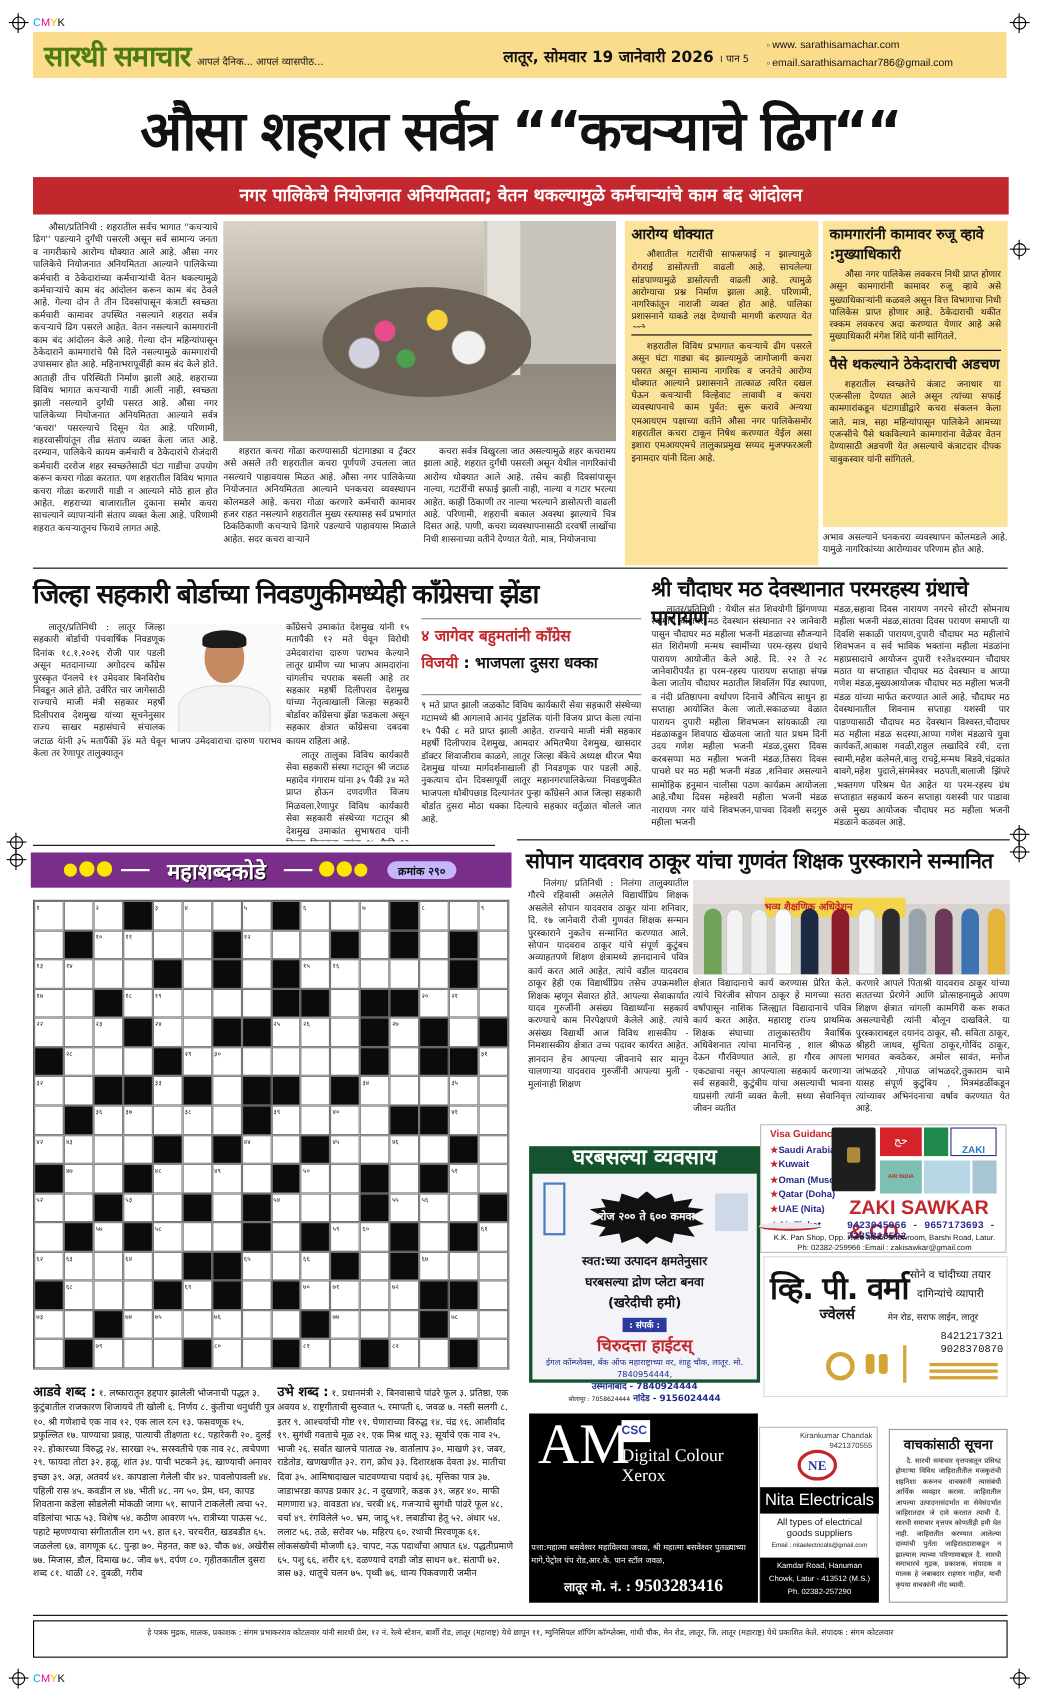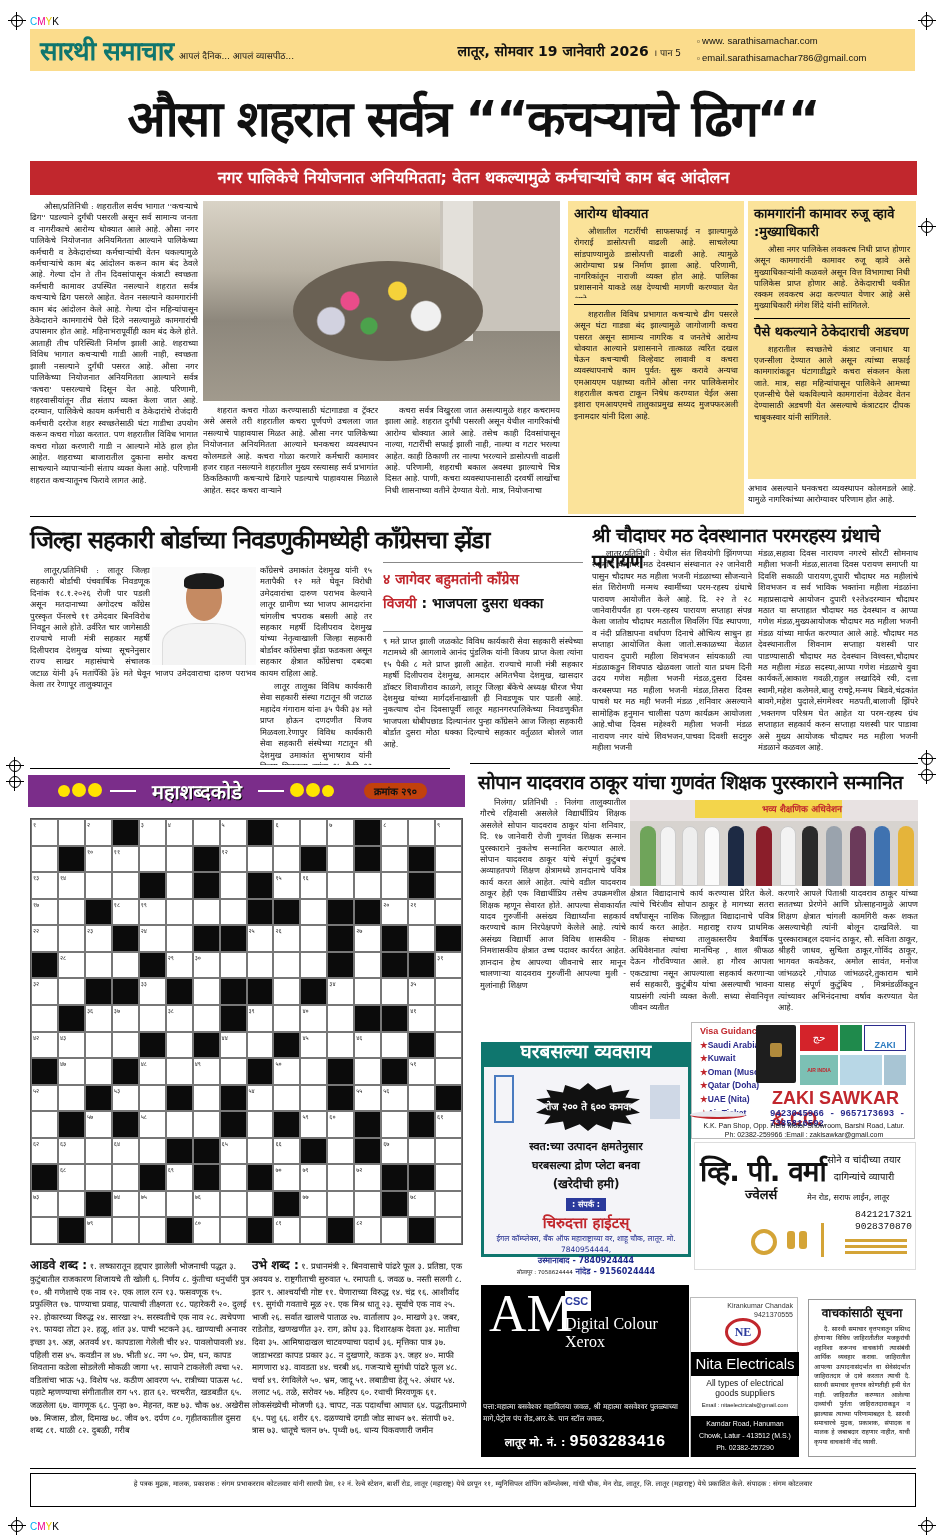--- a/index.html
+++ b/index.html
@@ -5,21 +5,21 @@
 *{box-sizing:border-box;margin:0;padding:0}
 body{width:945px;height:1538px;background:#fff;font-family:"DejaVu Serif",serif;color:#111;position:relative;overflow:hidden}
 .abs{position:absolute}
 .reg{position:absolute;width:18px;height:18px}
 .reg::before{content:"";position:absolute;left:8px;top:0;width:1px;height:18px;background:#000}
 .reg::after{content:"";position:absolute;left:0;top:8px;width:18px;height:1px;background:#000}
 .reg span{position:absolute;left:3px;top:3px;width:12px;height:12px;border:1px solid #000;border-radius:50%}
 .cmyk{position:absolute;font:10px "Liberation Sans",sans-serif}
 .cmyk .c{color:#00aeef}.cmyk .m{color:#ec008c}.cmyk .y{color:#e6c800}.cmyk .k{color:#000}
 .masthead{left:30px;top:29px;width:885px;height:42px;background:#fbdc8c;display:flex;align-items:center}
-.mast-title{font:bold 26px "DejaVu Sans",sans-serif;color:#0f766e;margin-left:10px;letter-spacing:-1px}
+.mast-title{font:bold 26px "DejaVu Sans",sans-serif;color:#4d7c0f;margin-left:10px;letter-spacing:-1px}
 .mast-tag{font:9px "DejaVu Sans",sans-serif;margin-left:6px;margin-top:10px}
 .mast-date{font:bold 14px "DejaVu Sans",sans-serif;margin-left:auto;margin-right:16px}
 .mast-date small{font-size:9px;font-weight:normal}
 .mast-links{font:9.5px "Liberation Sans",sans-serif;line-height:16px;margin-right:8px;width:210px}
 .mast-links div::before{content:"▫ ";font-size:8px}
 .headline{left:28px;top:88px;width:890px;text-align:center;font:bold 50px "DejaVu Sans",sans-serif;letter-spacing:-2px;line-height:62px}
 .subbar{left:30px;top:161px;width:887px;height:34px;background:#c1272d;color:#fff;text-align:center;font:bold 16px "DejaVu Sans",sans-serif;line-height:34px}
 .col{font-size:8.2px;line-height:11.4px;text-align:justify;font-family:"DejaVu Serif",serif}
 .col p{text-indent:14px}
 .photo-garbage{left:203px;top:201px;width:357px;height:200px;background:linear-gradient(180deg,#d9d3c6 0%,#b9b2a4 35%,#8d877c 60%,#a19a8d 100%);overflow:hidden}
@@ -36,30 +36,30 @@
 .portrait{left:152px;top:567px;width:104px;height:98px;background:#fafafa;overflow:hidden}
 .portrait .face{position:absolute;left:34px;top:10px;width:36px;height:44px;border-radius:45% 45% 50% 50%;background:#c58a62}
 .portrait .hair{position:absolute;left:32px;top:6px;width:40px;height:16px;border-radius:50% 50% 20% 20%;background:#1b1b1b}
 .portrait .body{position:absolute;left:10px;top:56px;width:84px;height:50px;border-radius:40% 40% 0 0;background:#f3f3f3;border:1px solid #ddd}
 .congress-box h4{color:#c1272d;font:bold 14px "DejaVu Sans",sans-serif;line-height:24px}
 .congress-box h4 span{color:#111}
 .crossbanner{left:28px;top:775px;width:437px;height:32px;background:#7b2d8a;display:flex;align-items:center}
 .dot{width:12px;height:12px;border-radius:50%;background:#ffe400;display:inline-block;margin-right:2px}
 .dot.big{width:14px;height:14px}
 .cb-title{color:#fff;font:bold 20px "DejaVu Sans",sans-serif;margin:0 16px;text-shadow:1px 1px 0 #000}
-.cb-num{background:#c2410c;border-radius:10px;padding:1px 10px;font:bold 10px "DejaVu Sans",sans-serif;margin-left:28px}
+.cb-num{background:#c4b5fd;border-radius:10px;padding:1px 10px;font:bold 10px "DejaVu Sans",sans-serif;margin-left:16px}
 .grid{left:30px;top:818px;width:433px;height:427px;display:grid;grid-template-columns:repeat(16,1fr);grid-template-rows:repeat(16,1fr);border:1px solid #555}
 .cell{border:0.5px solid #777;background:#fff;font:6px "DejaVu Sans",sans-serif;padding:1px;color:#222}
 .cell.b{background:#0b0b0b}
 .clues{font-size:8.3px;line-height:12.6px}
 .clues b{font:bold 12px "DejaVu Sans",sans-serif}
 .award-photo{left:630px;top:800px;width:288px;height:86px;background:linear-gradient(180deg,#e8e2e2 0 25%,#d7d3cf 25% 100%);overflow:hidden}
-.award-photo .banner{position:absolute;left:65px;top:0;width:147px;height:18px;background:#f3d54b;color:#c1272d;font:bold 9px "DejaVu Sans",sans-serif;text-align:right;line-height:18px}
+.award-photo .banner{position:absolute;left:65px;top:16px;width:128px;height:18px;background:#f3d54b;color:#c1272d;font:bold 9px "DejaVu Sans",sans-serif;text-align:left;line-height:18px}
 .person{position:absolute;bottom:0;width:16px;height:60px;border-radius:8px 8px 0 0}
-.ad-ghar{left:481px;top:1042px;width:210px;height:215px;background:#0f766e;padding:3px}
+.ad-ghar{left:481px;top:1042px;width:210px;height:215px;background:#14532d;padding:3px}
 .ad-ghar .inner{background:#f4f4f8;width:100%;height:100%;position:relative;text-align:center}
 .ad-ghar .hd{color:#fff;font:bold 19px "DejaVu Sans",sans-serif;position:absolute;left:0;top:-4px;width:210px;text-align:center}
 .burst{position:absolute;left:52px;top:16px;width:104px;height:48px;background:#111;clip-path:polygon(50% 0,58% 14%,72% 4%,74% 20%,90% 14%,86% 30%,100% 34%,88% 48%,100% 62%,86% 68%,92% 86%,74% 80%,72% 98%,58% 86%,50% 100%,42% 86%,28% 98%,26% 80%,8% 86%,14% 68%,0 62%,12% 48%,0 34%,14% 30%,10% 14%,26% 20%,28% 4%,42% 14%);color:#fff;font:bold 10px "DejaVu Sans",sans-serif;display:flex;align-items:center;justify-content:center;text-align:center;line-height:14px}
 .ad-visa{left:691px;top:1022px;width:224px;height:117px;border:1px solid #bbb;background:#fff}
 .visa-list{position:absolute;left:8px;top:2px;font:bold 8.5px "Liberation Sans",sans-serif;color:#2b2b8c;line-height:13.6px}
 .visa-list .t{color:#c1272d;font-size:9px}
 .visa-list .star{color:#c1272d}
 .zaki{position:absolute;left:80px;top:65px;color:#c1272d;font:bold 18px "Liberation Sans",sans-serif;letter-spacing:0px}
 .zaki-ph{position:absolute;left:78px;top:86px;color:#2b2b8c;font:bold 9px "Liberation Mono",monospace}
 .zaki-addr{position:absolute;left:0;top:99px;width:224px;text-align:center;font:7px "Liberation Sans",sans-serif;line-height:8.5px}
@@ -552,21 +552,21 @@
   <div style="position:absolute;left:104px;top:88px;width:8px;height:18px;background:#d4a437;border-radius:3px"></div>
   <div style="position:absolute;left:126px;top:80px;width:3px;height:34px;background:#d4a437"></div>
   <div style="position:absolute;left:150px;top:96px;width:62px;height:3px;background:#d4a437;box-shadow:0 6px 0 #d4a437,0 12px 0 #d4a437"></div>
 </div>
 
 <div class="abs ad-am">
   <div style="position:absolute;left:8px;top:2px;font:52px 'Liberation Serif',serif;line-height:54px">AM</div>
   <div style="position:absolute;left:84px;top:6px;width:26px;height:20px;background:#fff;color:#2b3a9c;font:bold 11px 'Liberation Sans',sans-serif;text-align:left;line-height:20px">CSC</div>
   <div style="position:absolute;left:84px;top:30px;font:16px 'Liberation Serif',serif">Digital Colour Xerox</div>
   <div style="position:absolute;left:2px;top:116px;width:204px;font:7.4px 'DejaVu Sans',sans-serif;line-height:12px;">पत्ता:महात्मा बसवेश्वर महाविलया जवळ, श्री महात्मा बसवेश्वर पुतळ्याच्या मागे,पेट्रोल पंप रोड,आर.के. पान स्टॉल जवळ,</div>
-  <div style="position:absolute;left:0;top:148px;width:208px;text-align:center;font:bold 11px 'DejaVu Sans',sans-serif"><span>लातूर मो. नं. :</span> <span style="font-size:16px;font-family:Liberation Mono, monospace">9503283416</span></div>
+  <div style="position:absolute;left:0;top:148px;width:208px;text-align:center;font:bold 11px 'DejaVu Sans',sans-serif"><span>लातूर मो. नं. :</span> <span style="font-size:16px;font-family:Liberation Serif, serif">9503283416</span></div>
 </div>
 
 <div class="abs ad-nita">
   <div style="position:absolute;right:4px;top:3px;text-align:right;font:7px 'Liberation Sans',sans-serif;line-height:9px;color:#333">
     <div>Kirankumar Chandak</div>
     <div>9421370555</div>
   </div>
   <div style="position:absolute;left:34px;top:20px;width:36px;height:28px;border:3px solid #c1272d;border-radius:50%;color:#2b3a9c;font:bold 12px 'Liberation Serif',serif;text-align:center;line-height:22px">NE</div>
   <div style="position:absolute;left:0;top:54px;width:108px;height:24px;background:#000;color:#fff;font:15px 'Liberation Sans',sans-serif;text-align:center;line-height:24px">Nita Electricals</div>
   <div style="position:absolute;left:4px;top:80px;width:100px;text-align:center;font:8.5px 'Liberation Sans',sans-serif;line-height:10px">All types of electrical goods suppliers</div>

